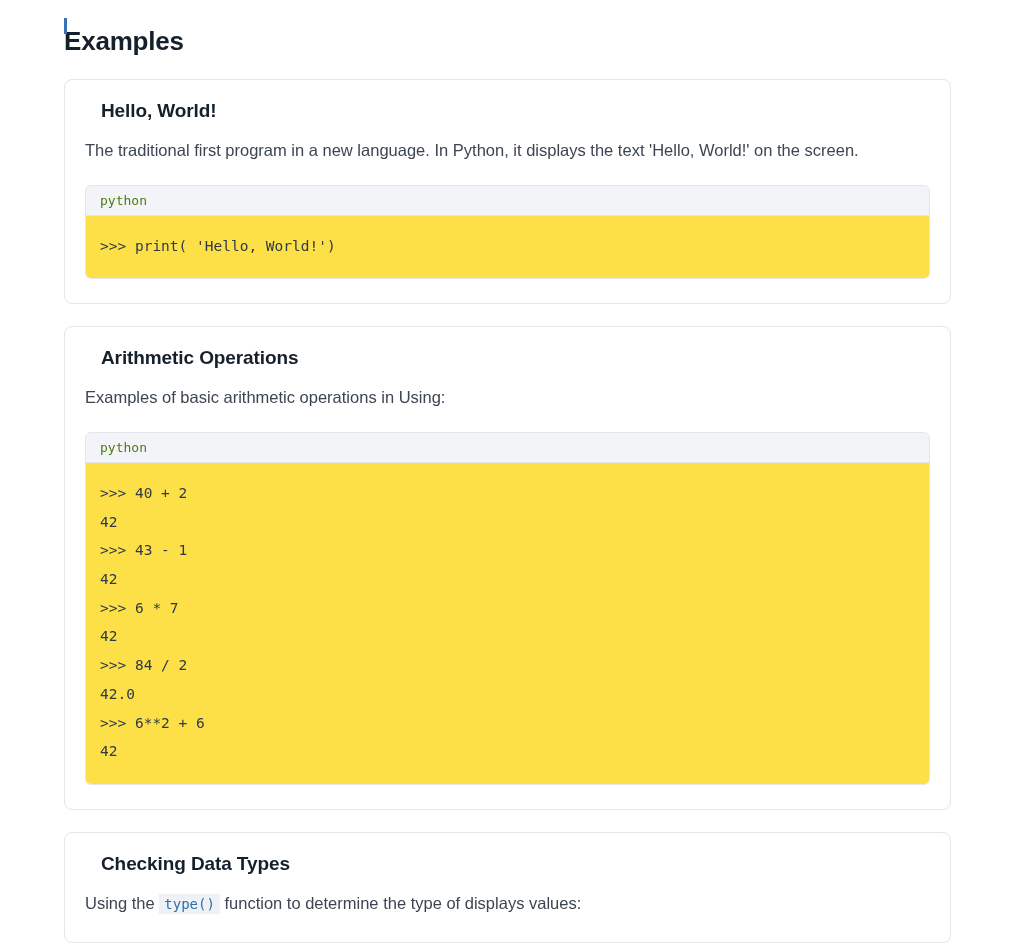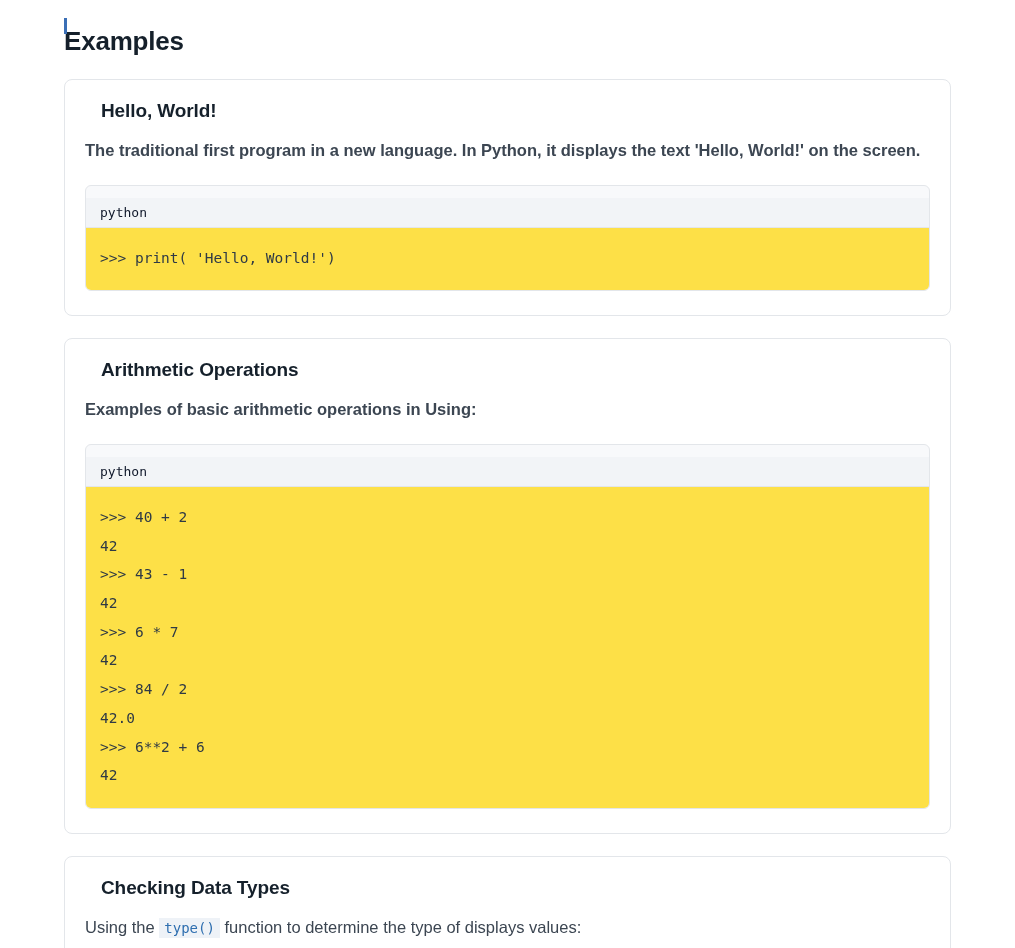--- a/index.html
+++ b/index.html
@@ -61,37 +61,36 @@
     color: #15202b;
     margin: 0 0 14px 16px;
     letter-spacing: -0.1px;
   }
 
   .card-desc {
     font-size: 16.5px;
     line-height: 1.73;
     color: #3c4652;
     margin: 0 0 20px 0;
-    font-weight: 700;
+    font-weight: 400;
   }
 
   .code-block {
     border: 1px solid #e3e6ea;
     border-radius: 6px;
     overflow: hidden;
     background: #f8f9fb;
   }
   .code-lang {
     padding: 7px 14px;
     font-family: "DejaVu Sans Mono", monospace;
     font-size: 13px;
-    color: #0f172a;
+    color: #4d7c0f;
     background: #f2f4f7;
     border-bottom: 1px solid #e3e6ea;
-    margin-top: 12px;
   }
   .code-body {
     padding: 16px 14px 18px 14px;
     font-family: "DejaVu Sans Mono", monospace;
     font-size: 14.5px;
     line-height: 1.98;
     color: #2f3a45;
     white-space: pre;
     background: #fde047;
     overflow: hidden;

